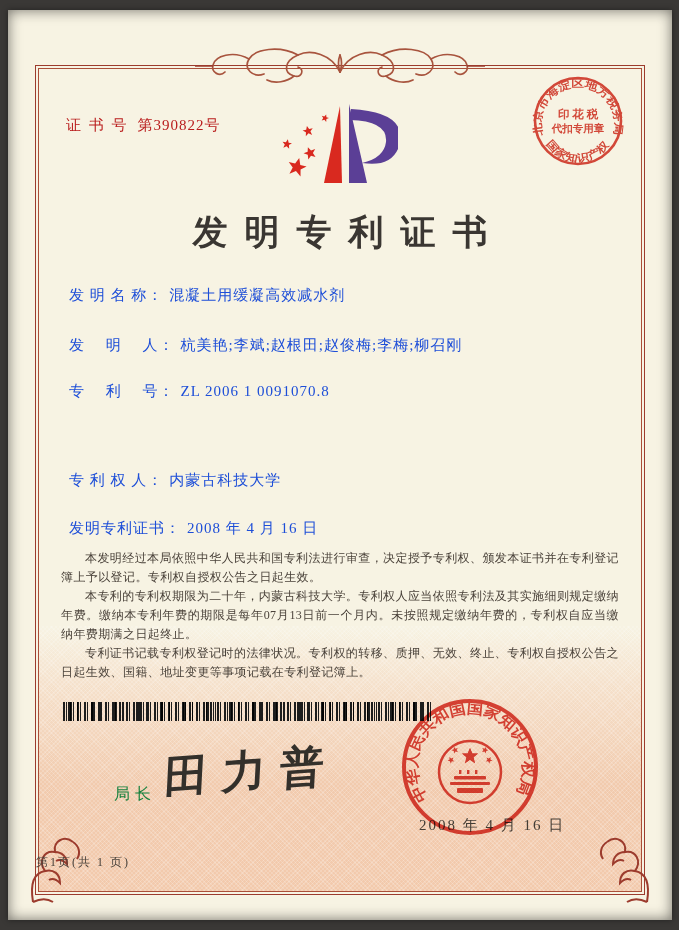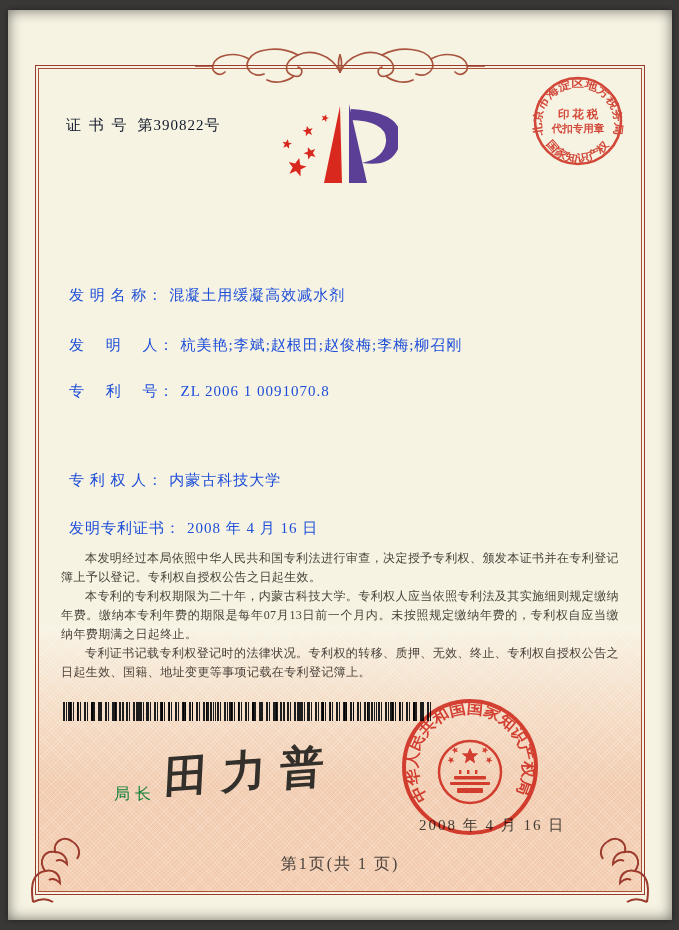--- a/index.html
+++ b/index.html
@@ -22,21 +22,21 @@
   }
   .pink-zone{
     position:absolute;left:3px;right:3px;bottom:3px;height:265px;z-index:0;
     background:
       repeating-linear-gradient(45deg, rgba(255,255,255,.18) 0 1px, transparent 1px 3px),
       repeating-linear-gradient(-45deg, rgba(255,255,255,.18) 0 1px, transparent 1px 3px),
       linear-gradient(to bottom, rgba(243,200,170,0) 0%, rgba(242,198,168,.45) 25%, rgba(240,191,158,.78) 60%, rgba(242,197,166,.9) 100%);
   }
   .cert-no{
     position:absolute;left:30px;top:50px;z-index:1;
-    font-size:15px;letter-spacing:2px;color:#0f172a;
+    font-size:15px;letter-spacing:2px;color:#b91c1c;
   }
   .cert-no .num{margin-left:9px;letter-spacing:1px;}
   .logo{position:absolute;left:228px;top:32px;width:134px;height:98px;z-index:1;}
   .title{
     position:absolute;left:0;right:0;top:143px;margin:0;z-index:1;
     text-align:center;font-size:35px;font-weight:700;color:#3a3632;
     letter-spacing:17px;text-indent:17px;
   }
   .field-row{position:absolute;left:33px;z-index:1;font-size:15px;color:#1d4ed8;white-space:nowrap;}
   .field-row .lbl{letter-spacing:1px;}
@@ -55,21 +55,21 @@
   .sig-name{
     position:absolute;left:128px;top:676px;z-index:1;
     font-size:44px;font-weight:600;color:#33302b;letter-spacing:14px;
     transform:rotate(-4deg) skewX(-7deg);
   }
   .seal{position:absolute;left:363px;top:630px;width:142px;height:142px;z-index:2;
         mix-blend-mode:multiply;opacity:.9;}
   .seal-date{position:absolute;left:366px;top:750px;width:180px;z-index:1;
         font-size:15px;letter-spacing:2px;color:#433d35;text-align:center;}
   .footer-page{position:absolute;left:0;right:0;top:788px;z-index:1;
-        text-align:center;font-size:16px;letter-spacing:2px;color:#4a433c;}
+        font-size:12px;letter-spacing:2px;color:#4a433c;}
   .tax-stamp{position:absolute;left:523px;top:64px;width:94px;height:94px;z-index:3;opacity:.92;}
   .flourish-top{position:absolute;left:50%;top:-24px;transform:translateX(-50%);width:290px;height:48px;z-index:1;}
   .corner{position:absolute;bottom:-12px;width:74px;height:74px;z-index:1;}
   .corner.left{left:-9px;}
   .corner.right{right:-9px;transform:scaleX(-1);}
   svg text{font-family:"Liberation Serif","DejaVu Serif",serif;}
 </style>
 </head>
 <body>
 
@@ -124,20 +124,21 @@
       <path d="M87,11 Q142,14 136,45 Q130,70 98,65 Q120,60 122,44 Q124,23 86,22 Z" fill="#5b3f96"></path>
       <g fill="#d9291f">
         <use href="#starP" transform="translate(61,20) scale(0.38) rotate(18)"></use>
         <use href="#starP" transform="translate(44,33) scale(0.52) rotate(-12)"></use>
         <use href="#starP" transform="translate(23,46) scale(0.48) rotate(10)"></use>
         <use href="#starP" transform="translate(46,55) scale(0.62) rotate(-20)"></use>
         <use href="#starP" transform="translate(33,69) scale(0.92) rotate(14)"></use>
       </g>
     </svg>
 
+    <h1 class="title">发明专利证书</h1>
 
     <div class="field-row fr1">
       <span class="lbl">发 明 名 称：</span><span class="val">混凝土用缓凝高效减水剂</span>
     </div>
     <div class="field-row fr2">
       <span class="lbl">发　 明　 人：</span><span class="val">杭美艳;李斌;赵根田;赵俊梅;李梅;柳召刚</span>
     </div>
     <div class="field-row fr3">
       <span class="lbl">专　 利　 号：</span><span class="val">ZL 2006 1 0091070.8</span>
     </div>

